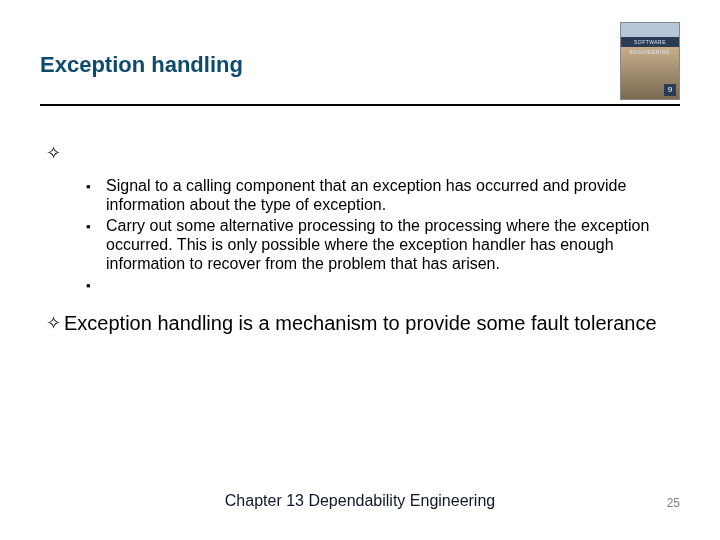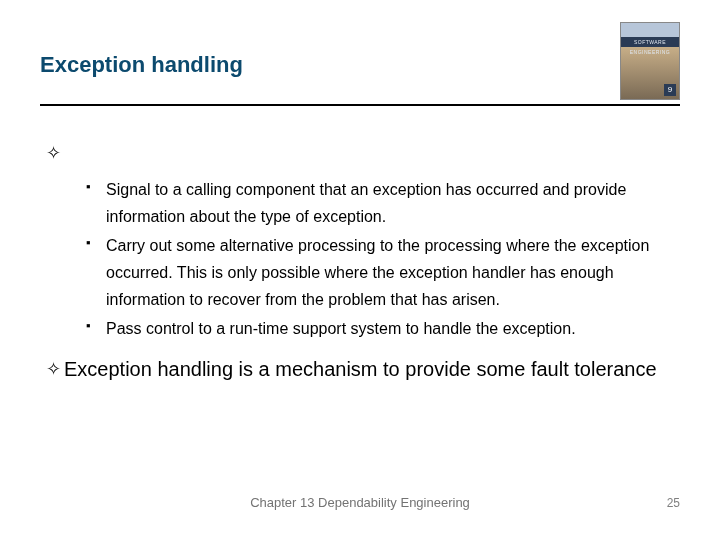--- a/index.html
+++ b/index.html
@@ -107,32 +107,32 @@
   }
   .lvl2 .mark {
     width: 20px;
     flex: 0 0 20px;
     font-size: 13px;
     line-height: 21px;
     color: #000;
   }
   .lvl2 .txt {
     font-size: 16px;
-    line-height: 27px;
+    line-height: 19px;
     padding-right: 4px;
   }
 
   .footer-center {
     position: absolute;
     bottom: 30px;
     left: 0;
     right: 0;
     text-align: center;
-    font-size: 13px;
-    color: #737373;
+    font-size: 16px;
+    color: #0f172a;
   }
   .footer-right {
     position: absolute;
     bottom: 30px;
     right: 40px;
     font-size: 12px;
     color: #7f7f7f;
   }
 </style>
 </head>
@@ -160,21 +160,20 @@
       <div class="lvl2">
         <div class="mark">▪</div>
         <div class="txt">Signal to a calling component that an exception has occurred and provide information about the type of exception.</div>
       </div>
       <div class="lvl2">
         <div class="mark">▪</div>
         <div class="txt">Carry out some alternative processing to the processing where the exception occurred. This is only possible where the exception handler has enough information to recover from the problem that has arisen.</div>
       </div>
       <div class="lvl2">
         <div class="mark">▪</div>
-        <div class="txt">Pass control to a run-time support system to handle the exception.</div>
       </div>
     </div>
 
     <div class="lvl1">
       <div class="mark">✧</div>
       <div class="txt">Exception handling is a mechanism to provide some fault tolerance</div>
     </div>
 
   </div>
 

